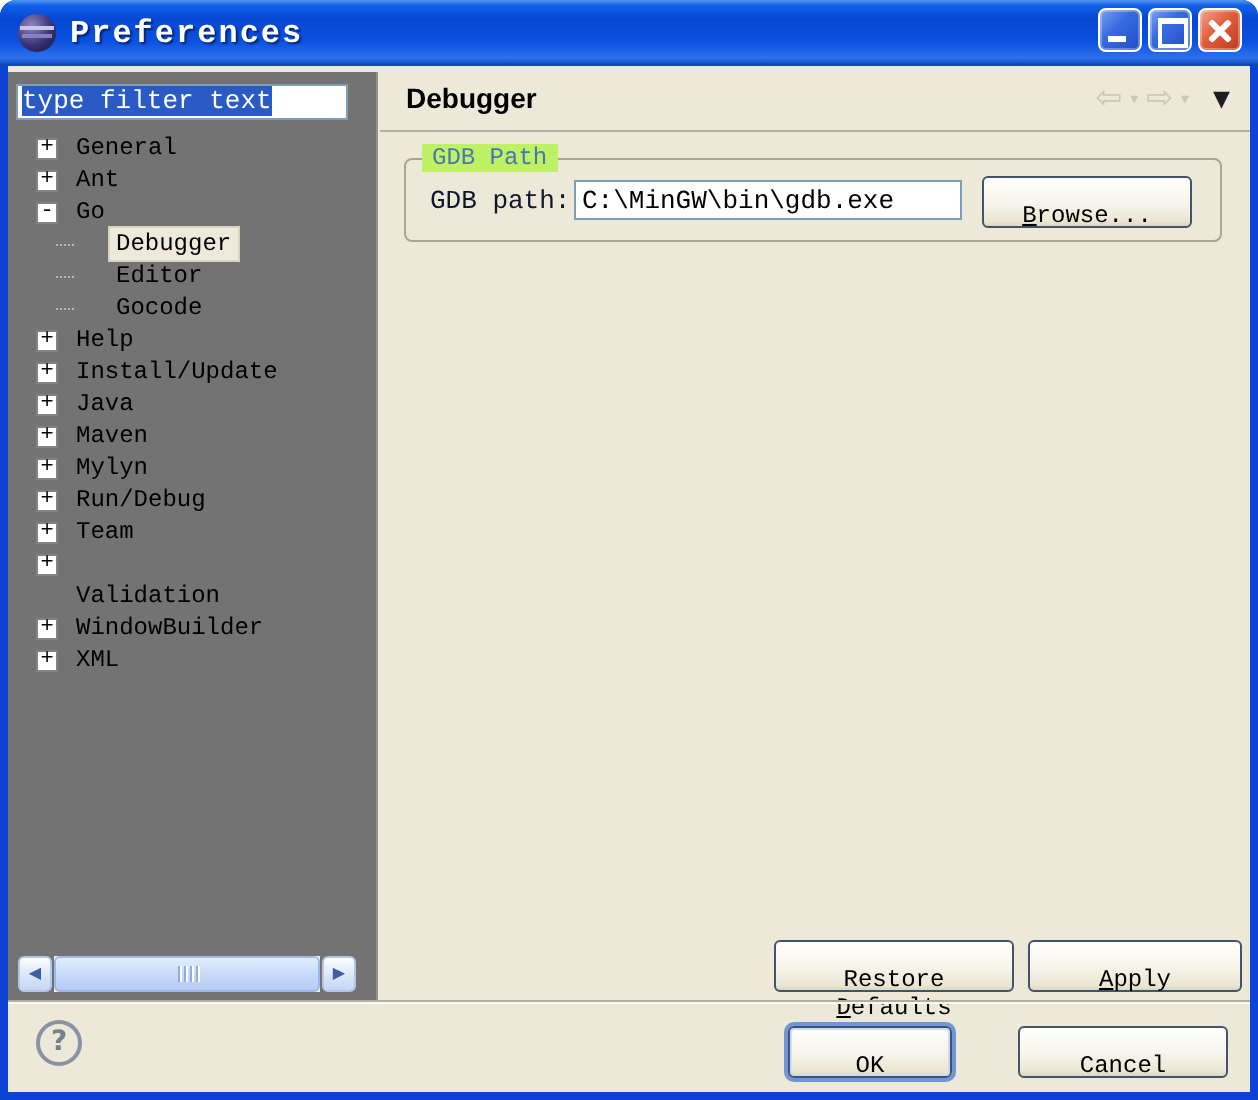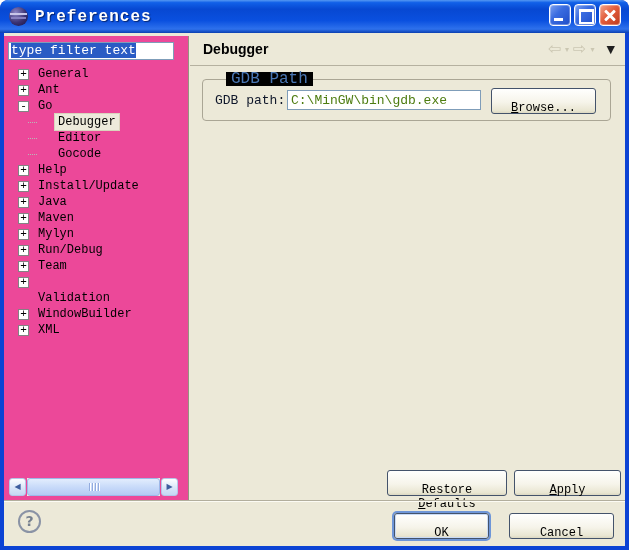--- a/index.html
+++ b/index.html
@@ -25,21 +25,21 @@
   .btn-min::after{content:"";position:absolute;left:4px;bottom:4px;width:9px;height:3px;background:#fff;}
   .btn-max::after{content:"";position:absolute;left:4px;top:4px;width:11px;height:10px;border:2px solid #fff;border-top-width:3px;}
   .btn-close::before,.btn-close::after{content:"";position:absolute;left:3px;top:9px;width:14px;height:3px;background:#fff;border-radius:1px;}
   .btn-close::before{transform:rotate(45deg);}
   .btn-close::after{transform:rotate(-45deg);}
 
   
   .dlg-body{position:absolute;top:33px;left:4px;width:621px;height:513px;background:#ECE9D8;}
 
   
-  .sidebar{position:absolute;left:0;top:3px;width:185px;height:464px;background:#ec4899;border-right:1px solid #95937F;}
+  .sidebar{position:absolute;left:0;top:3px;width:185px;height:464px;background:#737373;border-right:1px solid #95937F;}
   .filter{position:absolute;left:4px;top:6px;width:166px;height:18px;border:1px solid #7F9DB9;background:#fff;
     font-size:13px;line-height:16px;padding-left:2px;overflow:hidden;white-space:nowrap;}
   .filter .sel{background:#2A5BC4;color:#fff;}
   .tree{position:absolute;left:0;top:30px;width:184px;}
   .trow{height:16px;display:flex;align-items:center;padding-left:14px;font-size:12px;color:#000;white-space:nowrap;cursor:default;}
   .tbox{flex:0 0 11px;width:11px;height:11px;border:1px solid #848284;background:#fff;margin-right:6px;
     font-size:11px;line-height:9px;text-align:center;color:#000;}
   .trow.child{padding-left:34px;position:relative;}
   .trow.child::before{content:"";position:absolute;left:24px;top:8px;width:9px;border-top:1px dotted #B8B8B8;}
   .trow.child .tbox,.trow.leaf .tbox{visibility:hidden;}
@@ -60,37 +60,37 @@
   .mheader{position:absolute;top:0;left:0;right:0;height:33px;border-bottom:1px solid #B5B1A0;}
   .mtitle{position:absolute;left:13px;top:0;line-height:32px;font-family:"Liberation Sans","DejaVu Sans",sans-serif;
     font-weight:bold;font-size:14px;color:#000;}
   .mnav{position:absolute;right:10px;top:0;height:32px;display:flex;align-items:center;gap:4px;
     font-family:"DejaVu Sans",sans-serif;}
   .ghost{color:#CBC7B2;font-size:16px;line-height:16px;}
   .ghost-menu{color:#CBC7B2;font-size:8px;}
   .vmenu{color:#1F1F1F;font-size:11px;margin-left:8px;}
 
   .group{position:absolute;left:12px;top:46px;width:409px;height:42px;border:1px solid #AAA695;border-radius:4px;}
-  .gtitle{position:absolute;left:23px;top:-8px;background:#000000;padding:0 5px;color:#4A77B4;font-size:16px;line-height:14px;}
+  .gtitle{position:absolute;left:8px;top:-8px;background:#bef264;padding:0 5px;color:#4A77B4;font-size:12px;line-height:14px;}
   .glabel{position:absolute;left:12px;top:13px;font-size:13px;color:#0f172a;}
   .ginput{position:absolute;left:84px;top:10px;width:194px;height:20px;border:1px solid #7F9DB9;background:#fff;
-    font-family:inherit;font-size:13px;padding:0 3px;color:#4d7c0f;}
+    font-family:inherit;font-size:13px;padding:0 3px;color:#000000;}
   .btn{border:1px solid #44536B;border-radius:3px;color:#000;font-family:inherit;font-size:12px;text-align:center;
     background:linear-gradient(180deg,#FFFFFE 0%,#F6F4EA 55%,#E9E6D2 90%,#DCD8C2 100%);padding:12px;cursor:default;}
   .btn .key{text-decoration:underline;}
   .gbrowse{position:absolute;left:288px;top:8px;width:105px;height:24px;}
   .b-restore{position:absolute;left:197px;top:437px;width:120px;height:24px;}
   .b-apply{position:absolute;left:324px;top:437px;width:107px;height:24px;}
 
   
   .sep{position:absolute;left:0;top:467px;width:621px;height:2px;border-top:1px solid #B2AE9D;border-bottom:1px solid #FCFBF4;}
   .footer{position:absolute;left:0;top:469px;width:621px;height:44px;}
   .help{position:absolute;left:14px;top:8px;width:23px;height:23px;border:2px solid #8A93A5;border-radius:50%;
     color:#76808F;font-family:"DejaVu Sans",sans-serif;font-weight:bold;font-size:14px;line-height:19px;text-align:center;}
-  .b-ok{position:absolute;left:390px;top:11px;width:95px;height:22px;
+  .b-ok{position:absolute;left:390px;top:11px;width:82px;height:22px;
     box-shadow:0 0 0 2px #6E96D8, inset 0 0 0 1px #C9DBF6;}
   .b-cancel{position:absolute;left:505px;top:11px;width:105px;height:22px;}
 </style>
 </head>
 <body>
 
 <div class="win">
 
   <div class="titlebar">
     <span class="app-icon"></span>

